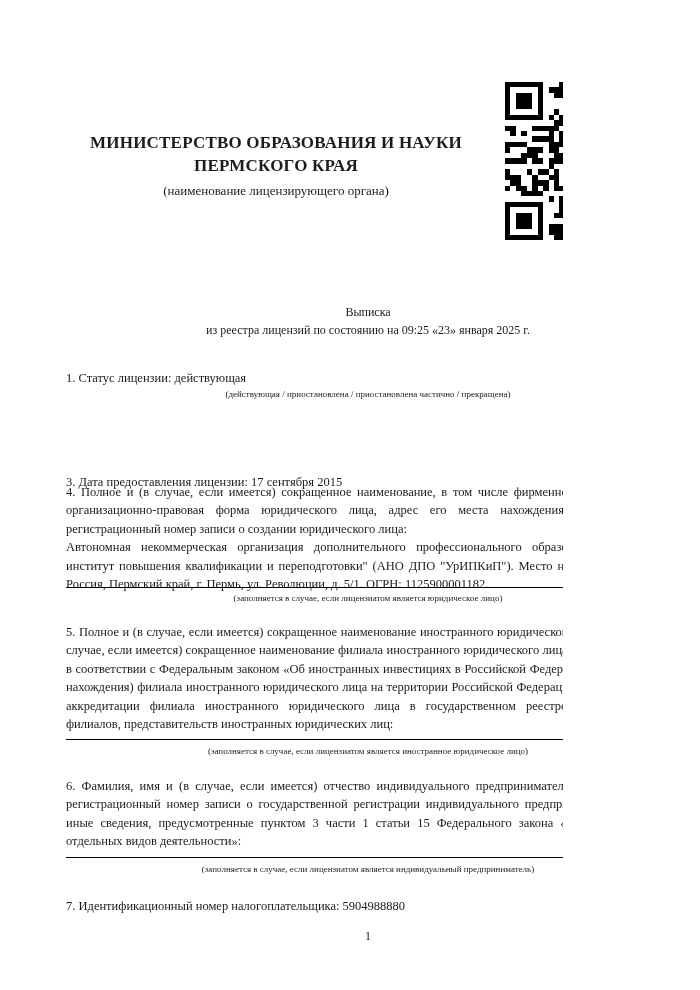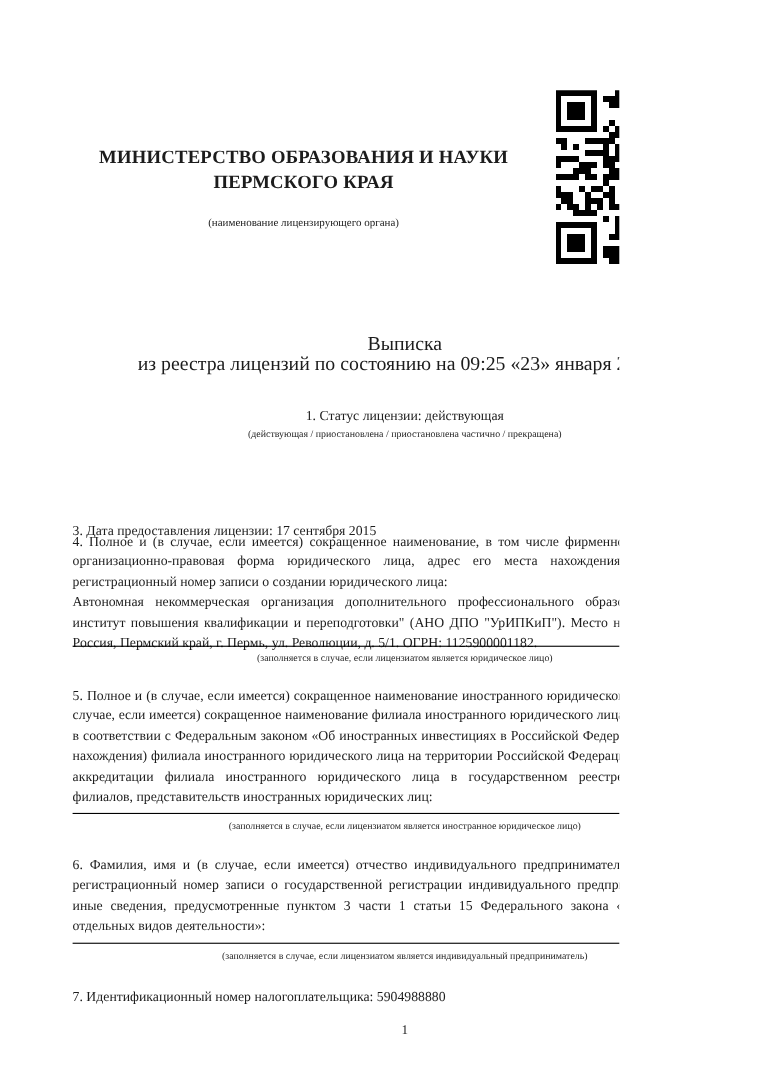--- a/index.html
+++ b/index.html
@@ -9,23 +9,23 @@
   }
   .abs{position:absolute;}
   .content{left:66px;width:604px;}
   .body-text{font-size:12.5px;line-height:18.4px;}
   .just{text-align:justify;}
   .center{text-align:center;}
   .cap{font-size:9px;line-height:12px;text-align:center;}
   .rule{border-top:1.6px solid #000;height:0;}
   .header-block{top:131px;text-align:center;left:56px;width:440px;}
   .ministry-line{font-size:17px;font-weight:bold;line-height:23px;letter-spacing:.2px;}
-  .header-sub{font-size:10px;margin-top:20px;}
+  .header-sub{font-size:13px;margin-top:6px;}
   .qr{top:82px;left:505px;width:158px;height:158px;shape-rendering:crispEdges;}
-  .doc-title{top:304px;font-size:18px;line-height:17.5px;}
+  .doc-title{top:304px;font-size:12px;line-height:17.5px;}
   .page-num{top:929px;font-size:12px;}
 </style>
 </head>
 <body>
 
 <div class="page">
 
   <div class="abs header-block">
     <div class="ministry-line">МИНИСТЕРСТВО ОБРАЗОВАНИЯ И НАУКИ</div>
     <div class="ministry-line">ПЕРМСКОГО КРАЯ</div>
@@ -464,21 +464,21 @@
         <rect x="27" y="28" width="1" height="1"></rect>
         <rect x="28" y="28" width="1" height="1"></rect>
       </g>
     </svg>
 
   <div class="abs content doc-title center">
     <div>Выписка</div>
     <div>из реестра лицензий по состоянию на 09:25 «23» января 2025 г.</div>
   </div>
 
-  <div class="abs content body-text" style="top:369px;text-align:center;">1. Статус лицензии: действующая</div>
+  <div class="abs content body-text" style="top:369px;">1. Статус лицензии: действующая</div>
   <div class="abs content cap" style="top:388px;">(действующая / приостановлена / приостановлена частично / прекращена)</div>
 
 
   <div class="abs content body-text" style="top:473px;">3. Дата предоставления лицензии: 17 сентября 2015</div>
 
   <div class="abs content body-text just" style="top:483px;">
     <div>4. Полное и (в случае, если имеется) сокращенное наименование, в том числе фирменное наименование, и организационно-правовая форма юридического лица, адрес его места нахождения, государственный регистрационный номер записи о создании юридического лица:</div>
     <div>Автономная некоммерческая организация дополнительного профессионального образования "Уральский институт повышения квалификации и переподготовки" (АНО ДПО "УрИПКиП"). Место нахождения: 614007, Россия, Пермский край, г. Пермь, ул. Революции, д. 5/1. ОГРН: 1125900001182.</div>
   </div>
   <div class="abs content rule" style="top:587px;"></div>

